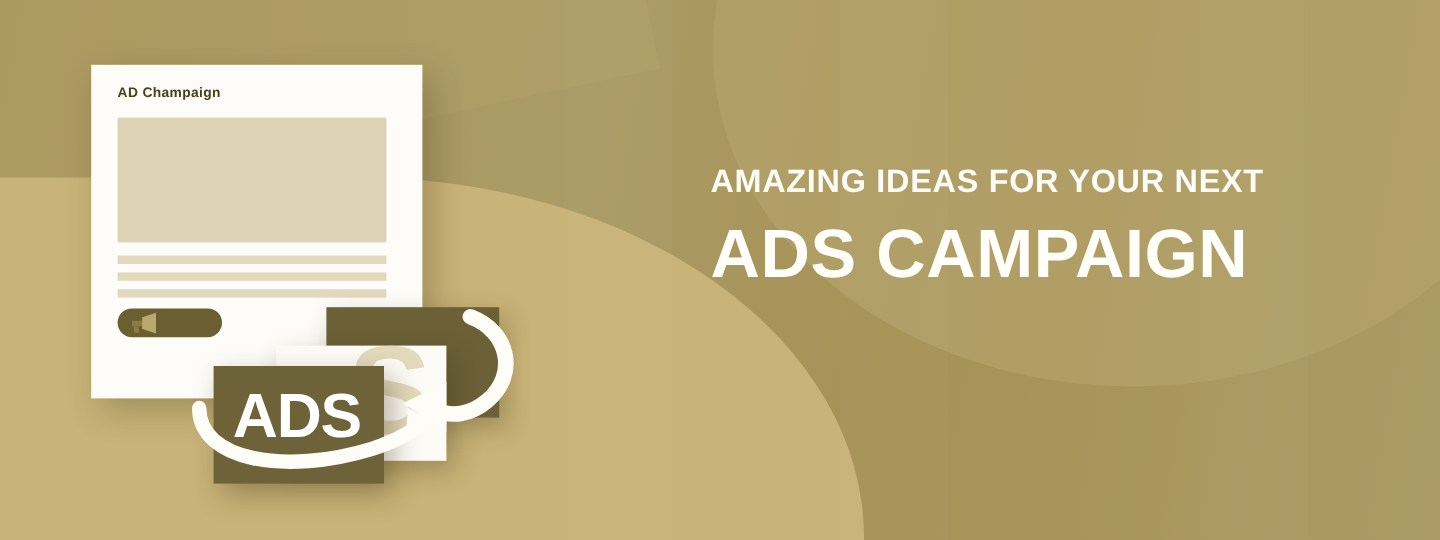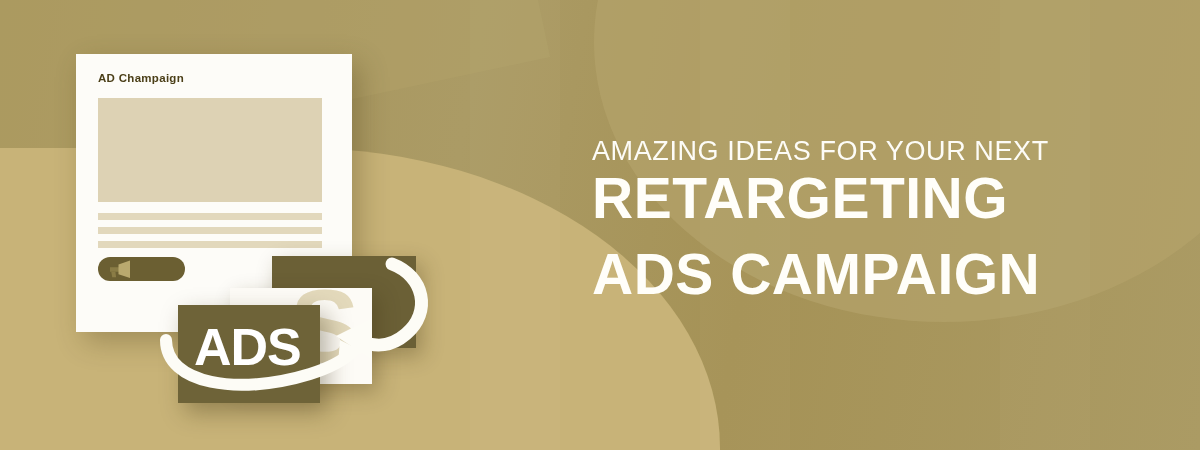--- a/index.html
+++ b/index.html
@@ -201,21 +201,21 @@
 
   
   .copy {
     position: absolute;
     left: 592px;
     top: 138px;
     width: 560px;
   }
   .eyebrow {
     font-size: 27px;
-    font-weight: normal;
+    font-weight: bold;
     letter-spacing: .6px;
     color: #fdfcf7;
     line-height: 1;
     margin: 0 0 6px 0;
     white-space: nowrap;
   }
   .headline {
     font-size: 57px;
     font-weight: bold;
     letter-spacing: .5px;
@@ -280,17 +280,16 @@
         <path d="M166 340
                  C 166 384, 238 396, 310 374
                  C 332 367, 346 358, 352 352" fill="none" stroke="#fdfcf6" stroke-width="12" stroke-linecap="round"></path>
         <path d="M340 340 L364 352 L338 364 Z" fill="#fdfcf6"></path>
       </g>
     </svg>
   </div>
 
   <div class="copy">
     <p class="eyebrow">AMAZING IDEAS FOR YOUR NEXT</p>
-    <p class="headline l1">RETARGETING</p>
     <p class="headline l2">ADS CAMPAIGN</p>
   </div>
 
 </div>
 
 </body></html>

